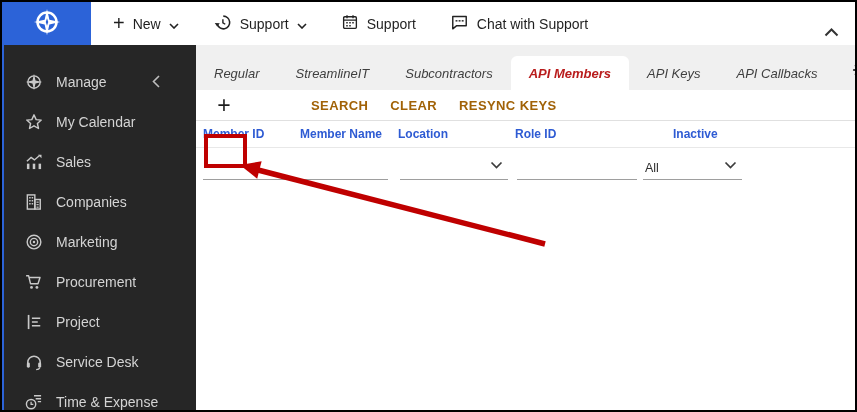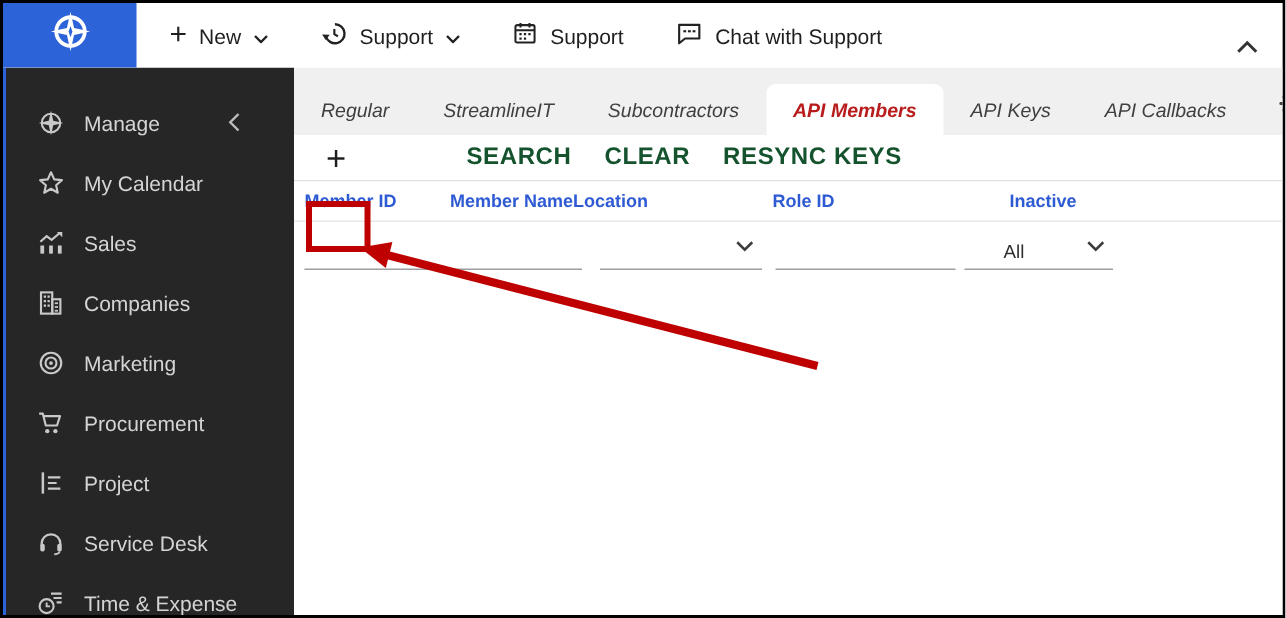--- a/index.html
+++ b/index.html
@@ -21,31 +21,31 @@
   .content{flex:1;display:flex;flex-direction:column;background:#fff;min-width:0;}
   
   .crumb{height:45px;background:#f0f0f0;padding:11px 0 0 17px;font-size:12px;color:#4a4a4a;}
   .tabsrow{height:45px;background:#f0f0f0;display:flex;align-items:flex-end;padding-left:0;font-style:italic;}
   .tab{height:34px;padding:0 18px;display:flex;align-items:center;font-size:13px;color:#3f3f3f;cursor:pointer;white-space:nowrap;}
   .tab.active{background:#fff;color:#b91c1c;font-weight:700;border-radius:6px 6px 0 0;}
   .gear-btn{margin:0 0 7px 16px;cursor:pointer;display:flex;align-items:center;}
   
   .toolbar{height:31px;background:#fff;border-bottom:1px solid #e0e0e0;display:flex;align-items:center;padding-left:14px;}
   .add-btn{width:28px;height:28px;display:flex;align-items:center;justify-content:center;font-size:23px;font-weight:400;color:#1d1d1d;cursor:pointer;line-height:1;}
-  .tb-btn{font-size:16px;font-weight:700;letter-spacing:.4px;color:#14532d;cursor:pointer;white-space:nowrap;}
+  .tb-btn{font-size:13px;font-weight:700;letter-spacing:.4px;color:#a16207;cursor:pointer;white-space:nowrap;}
   .tb-btn.first{margin-left:73px;}
   .tb-btn + .tb-btn{margin-left:22px;}
   
   .gridhead{position:relative;height:27px;border-bottom:1px solid #e8e8e8;background:#fff;text-align:center;}
   .col-label{position:absolute;top:6px;font-size:12px;font-weight:700;color:#2e5bd3;cursor:pointer;white-space:nowrap;}
   .filterrow{position:relative;height:37px;background:#fff;}
   .ffield{position:absolute;top:5px;height:27px;border-bottom:1px solid #9e9e9e;display:flex;align-items:flex-end;cursor:text;}
   .ffield input{border:none;outline:none;background:transparent;width:100%;height:22px;font-size:12px;color:#222;padding:0 2px;}
   .ffield.dropdown{cursor:pointer;}
-  .ffield .dval{font-size:12.5px;color:#2f2f2f;padding:0 2px 4px 2px;margin-left:24px;}
+  .ffield .dval{font-size:12.5px;color:#2f2f2f;padding:0 2px 4px 2px;}
   .ffield .dd-chev{position:absolute;right:5px;bottom:6px;}
   .blank{flex:1;background:#fff;}
   
   .ann-box{position:absolute;left:202px;top:132px;width:43px;height:34px;border:4px solid #bf0000;z-index:50;pointer-events:none;}
   .ann-arrow{position:absolute;left:0;top:0;z-index:50;pointer-events:none;}
 </style>
 </head>
 <body>
 
 <div id="app">
@@ -270,21 +270,21 @@
       <div class="toolbar">
         <div class="add-btn">+</div>
         <div class="tb-btn first">SEARCH</div>
         <div class="tb-btn">CLEAR</div>
         <div class="tb-btn">RESYNC KEYS</div>
       </div>
 
       <div class="gridhead">
         <span class="col-label" style="left:7px">Member ID</span>
         <span class="col-label" style="left:104px">Member Name</span>
-        <span class="col-label" style="left:186px">Location</span>
+        <span class="col-label" style="left:202px">Location</span>
         <span class="col-label" style="left:319px">Role ID</span>
         <span class="col-label" style="left:477px">Inactive</span>
       </div>
 
       <div class="filterrow">
         <div class="ffield" style="left:7px;width:89px">
           <input style="">
         </div>
         <div class="ffield" style="left:102px;width:90px">
           <input style="">

